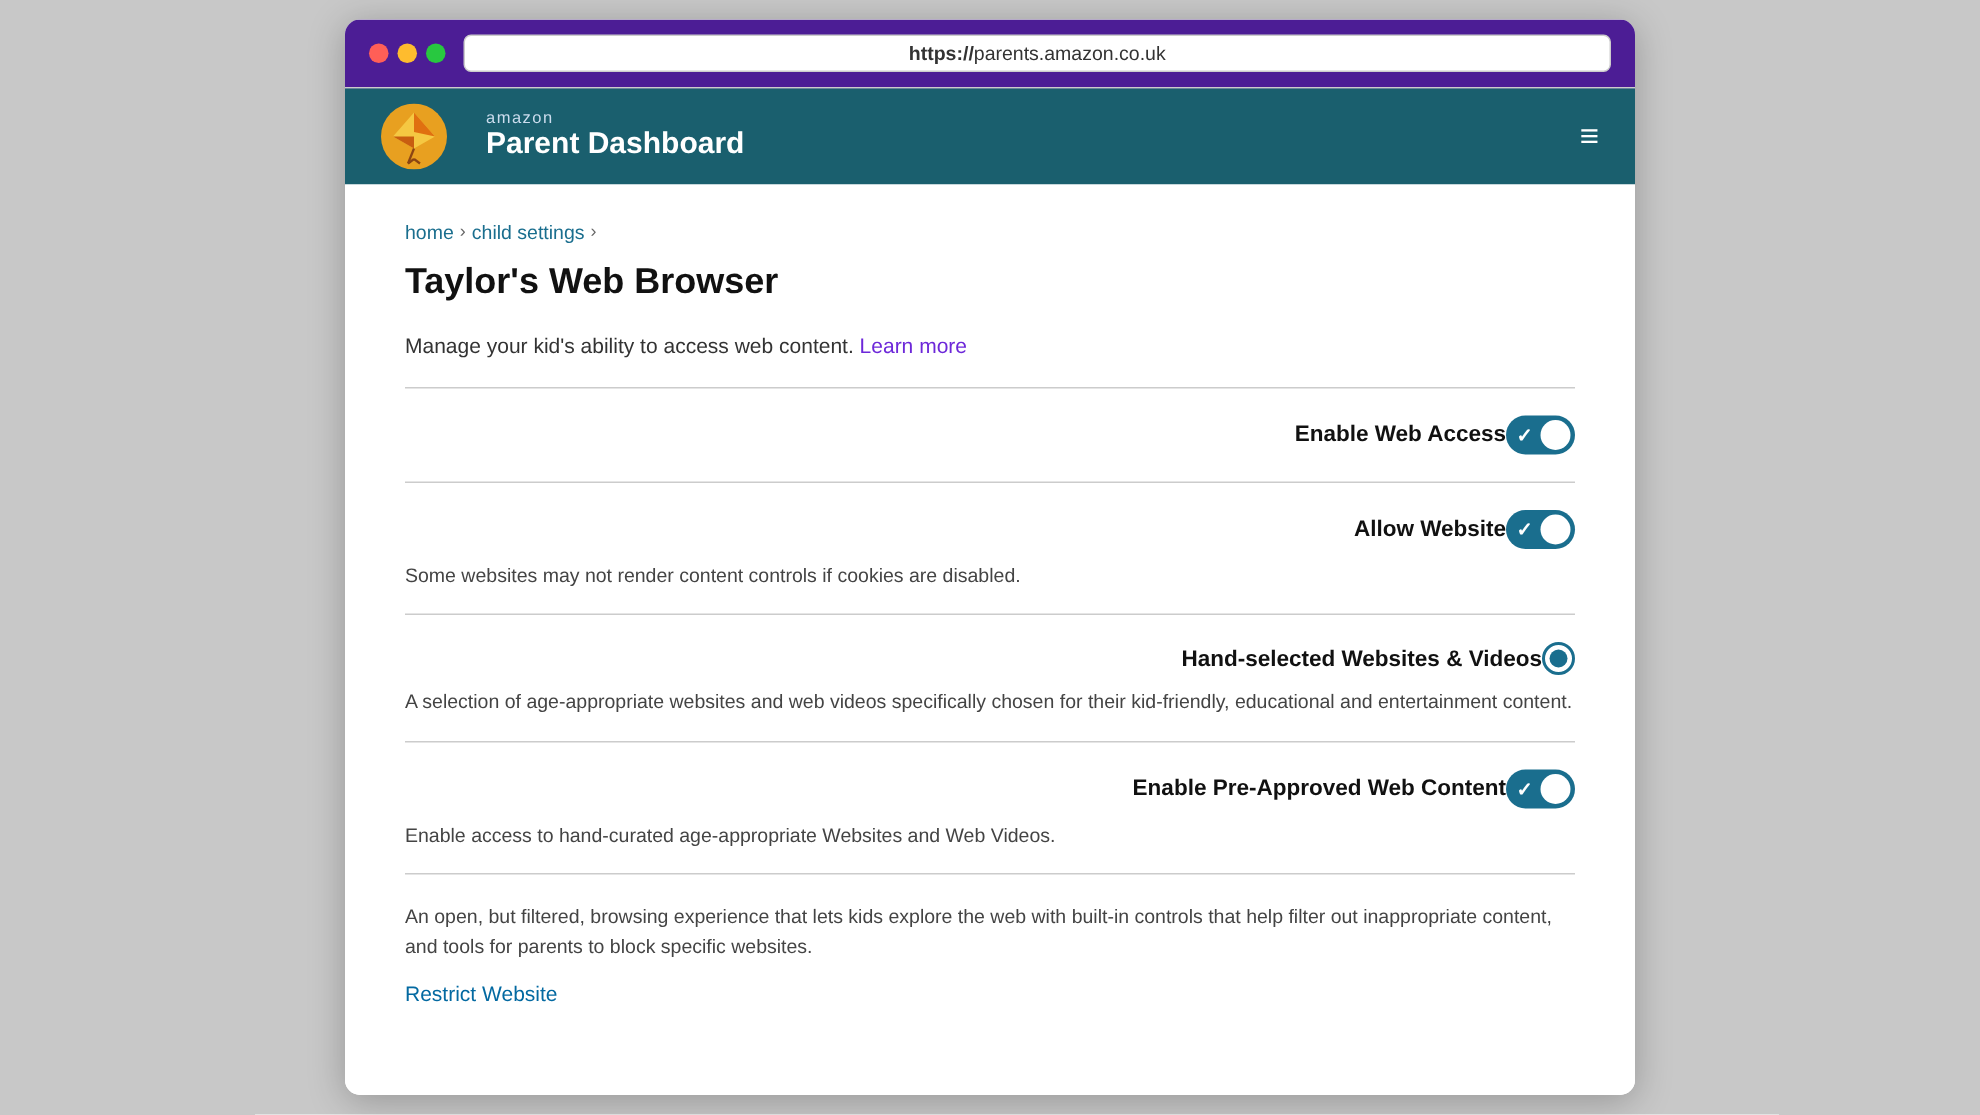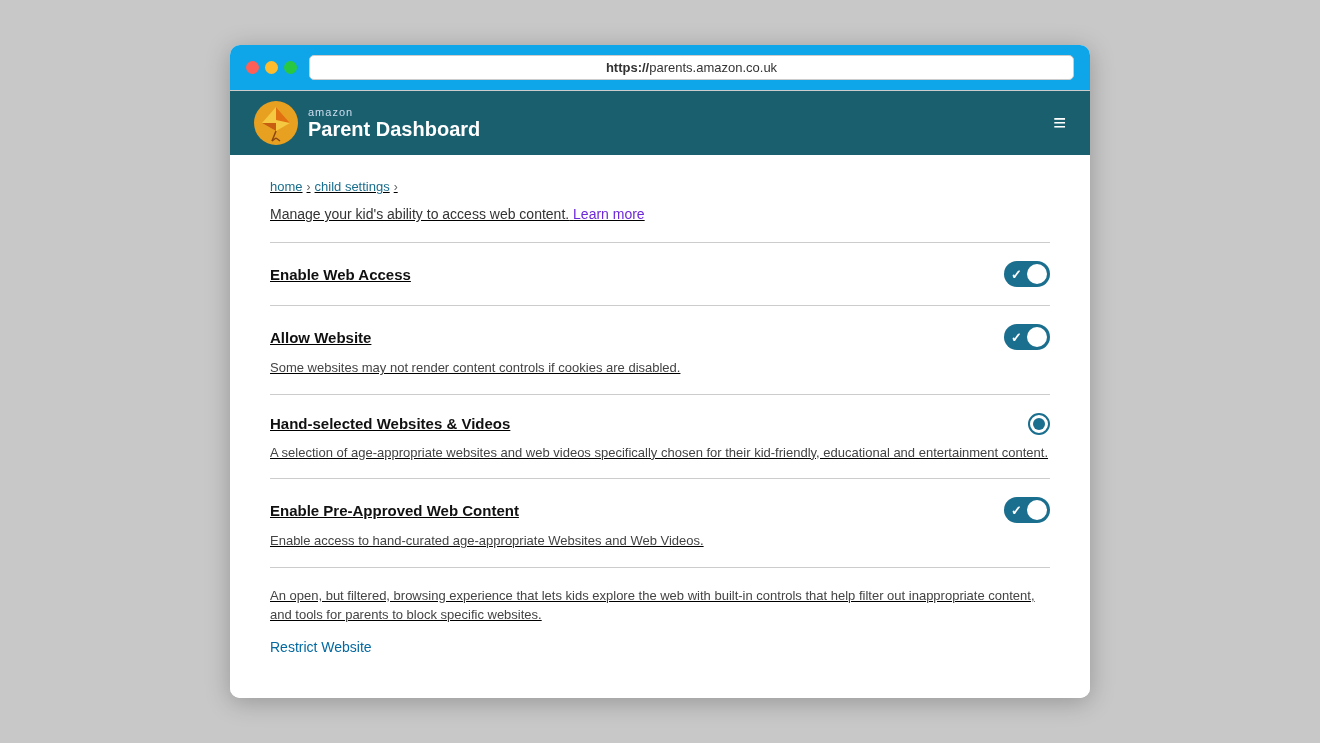--- a/index.html
+++ b/index.html
@@ -12,21 +12,21 @@
       font-family: Arial, sans-serif;
     }
     .browser-window {
       width: 860px;
       background: #fff;
       border-radius: 10px;
       box-shadow: 0 4px 24px rgba(0,0,0,0.25);
       overflow: hidden;
     }
     .browser-chrome {
-      background: #0ea5e9;
+      background: #4c1d95;
       padding: 10px 16px;
       display: flex;
       align-items: center;
       gap: 12px;
       border-bottom: 1px solid #ccc;
     }
     .traffic-lights {
       display: flex;
       gap: 6px;
     }
@@ -54,21 +54,21 @@
       background: #1a5f6e;
       display: flex;
       align-items: center;
       justify-content: space-between;
       padding: 0 24px;
       height: 64px;
     }
     .logo-area {
       display: flex;
       align-items: center;
-      gap: 10px;
+      gap: 26px;
     }
     .kite-icon {
       width: 44px;
       height: 44px;
     }
     .logo-text {
       display: flex;
       flex-direction: column;
       color: #fff;
     }
@@ -82,23 +82,22 @@
       font-weight: bold;
       color: #fff;
     }
     .hamburger {
       color: #fff;
       font-size: 22px;
       cursor: pointer;
     }
     
     .page-content {
-      padding: 24px 40px 32px 40px;
-      background: #fff;
-      text-decoration: underline;
+      padding: 24px 40px 48px 40px;
+      background: #fff;
     }
     .breadcrumb {
       font-size: 13px;
       color: #1a6e8e;
       display: flex;
       align-items: center;
       gap: 4px;
       margin-bottom: 12px;
     }
     .breadcrumb a {
@@ -127,22 +126,23 @@
     .setting-row {
       border-top: 1px solid #ccc;
       padding: 18px 0 10px 0;
     }
     .setting-row:last-child {
       border-bottom: none;
     }
     .setting-header {
       display: flex;
       align-items: center;
-      justify-content: space-between;
+      justify-content: flex-end;
       margin-bottom: 8px;
+      margin-left: 32px;
     }
     .setting-label {
       font-size: 15px;
       font-weight: bold;
       color: #111;
     }
     .setting-desc {
       font-size: 13px;
       color: #444;
       margin-bottom: 6px;
@@ -251,20 +251,21 @@
 
   <div class="page-content">
 
     <div class="breadcrumb">
       <a>home</a>
       <span class="chevron">›</span>
       <a>child settings</a>
       <span class="chevron">›</span>
     </div>
 
+    <div class="page-title">Taylor's Web Browser</div>
 
     <div class="description">
       <span>Manage your kid's ability to access web content.</span>
       <a>Learn more</a>
     </div>
 
     <div id="settings-container">
         <div class="setting-row">
       <div class="setting-header">
         <span class="setting-label">Enable Web Access</span>

